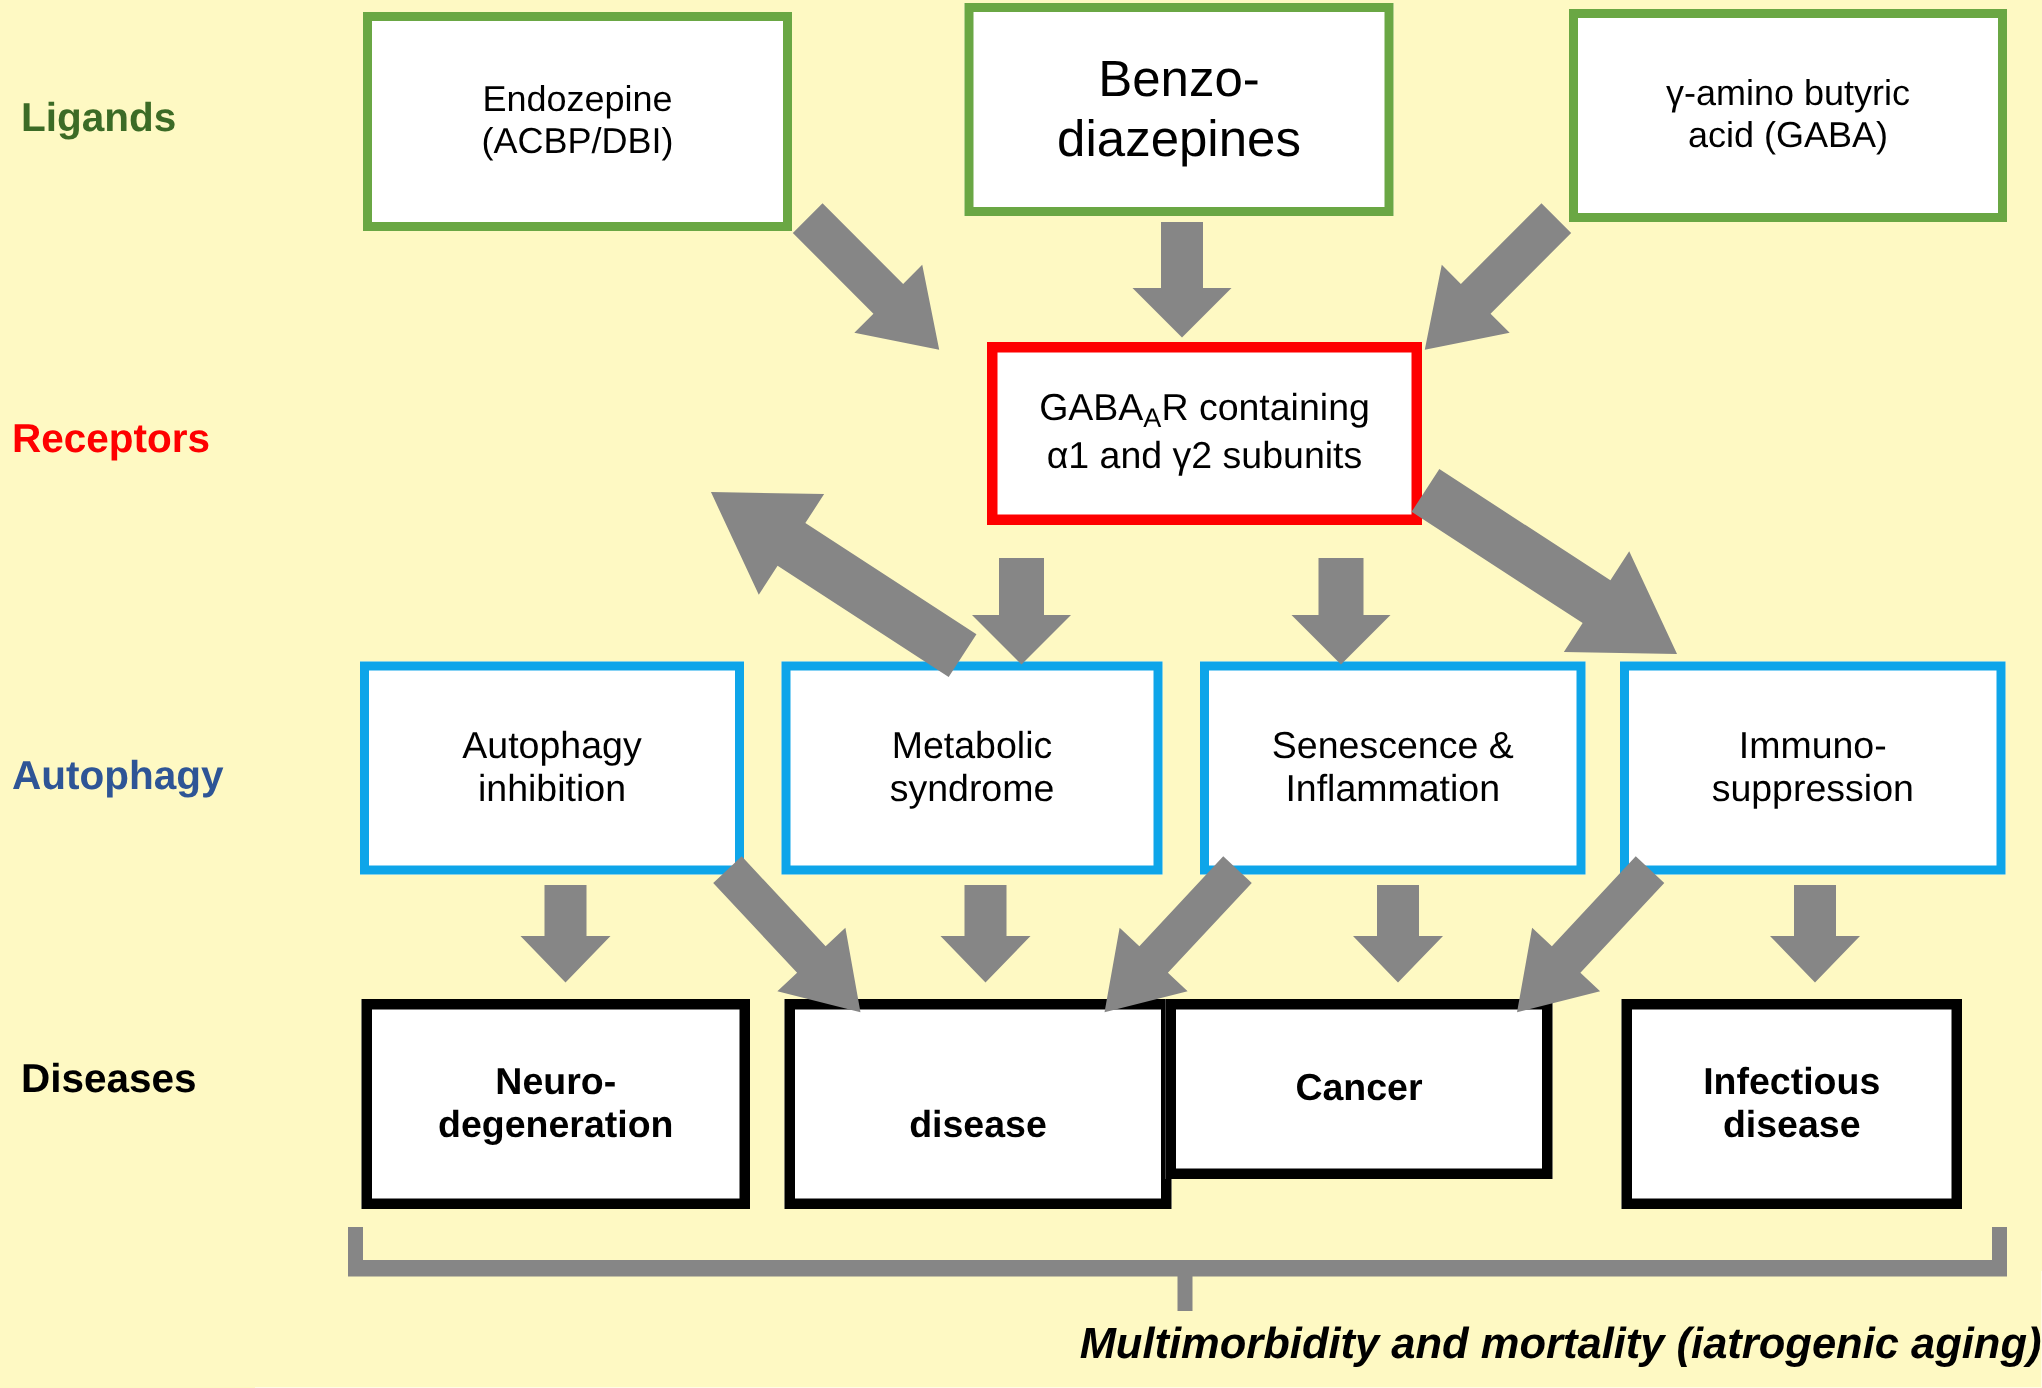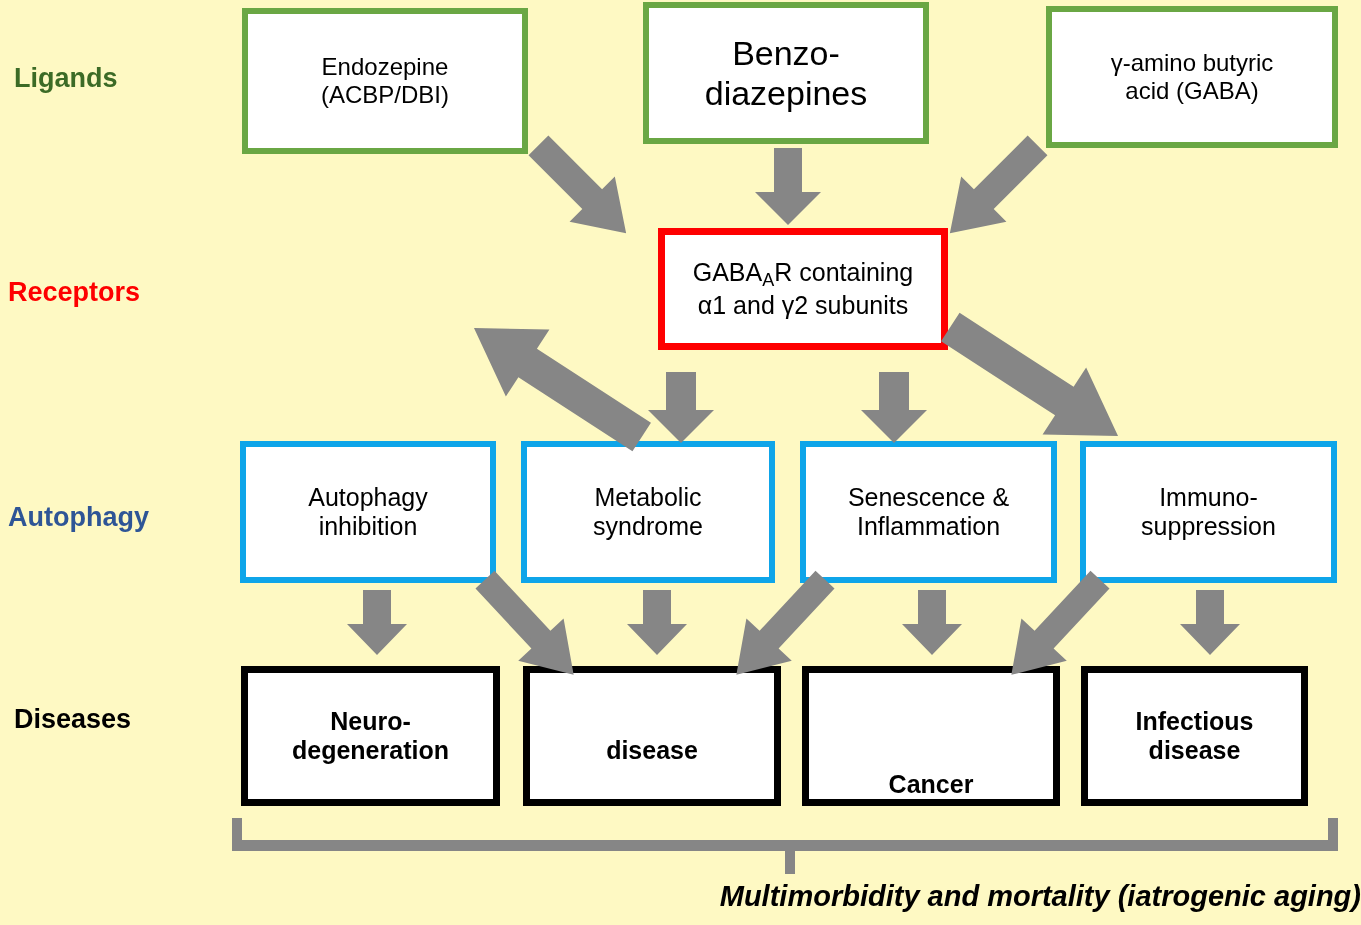--- a/index.html
+++ b/index.html
@@ -64,21 +64,21 @@
 
   
   #mec-0 { left: 240px;  top: 441px; width: 256px; height: 142px; }
   #mec-1 { left: 521px;  top: 441px; width: 254px; height: 142px; }
   #mec-2 { left: 800px;  top: 441px; width: 257px; height: 142px; }
   #mec-3 { left: 1080px; top: 441px; width: 257px; height: 142px; }
 
   
   #dis-0 { left: 241px;  top: 666px; width: 259px; height: 140px; }
   #dis-1 { left: 523px;  top: 666px; width: 258px; height: 140px; }
-  #dis-2 { left: 802px;  top: 666px; width: 258px; height: 140px; align-items: flex-end; }
+  #dis-2 { left: 777px;  top: 666px; width: 258px; height: 120px; }
   #dis-3 { left: 1081px; top: 666px; width: 227px; height: 140px; }
 
   
   .arrow {
     position: absolute;
     pointer-events: none;
   }
   .arrow svg { display: block; overflow: visible; }
 
   

